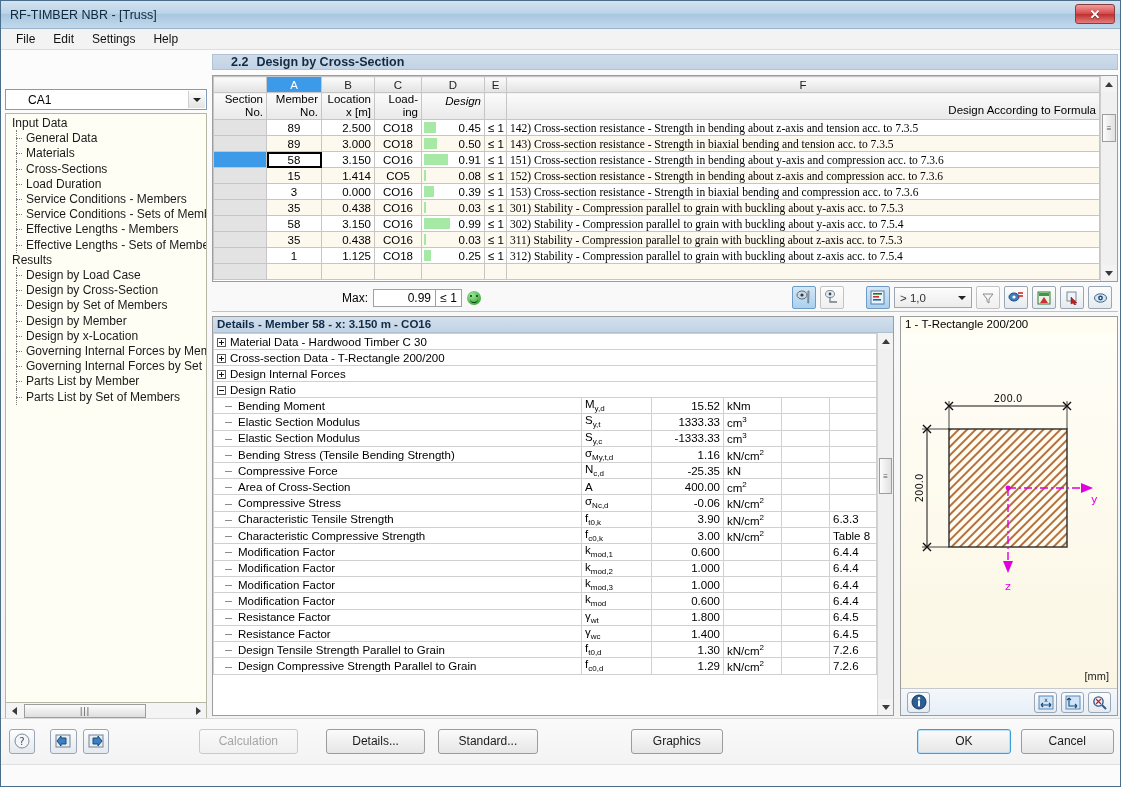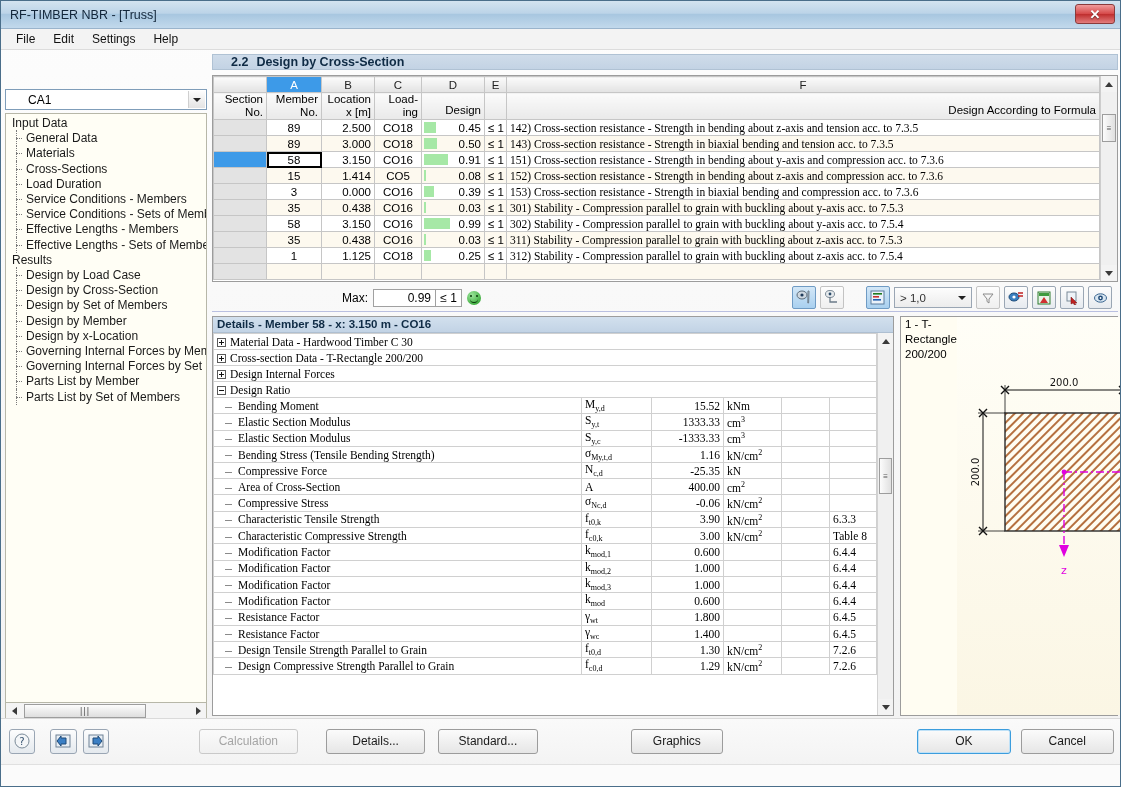--- a/index.html
+++ b/index.html
@@ -310,21 +310,21 @@
     justify-content: center;
   }
   .det-title {
     height: 16px;
     background: linear-gradient(#d2e0ee, #c2d3e5);
     font-size: 11.5px; font-weight: bold; color: #0f2b45;
     padding-left: 4px; line-height: 15px;
     border-bottom: 1px solid #aebfd1;
   }
   .det-body { flex: 1; display: flex; overflow: hidden; }
-  table.det { border-collapse: collapse; table-layout: fixed; width: 100%; font-family: Liberation Serif, serif; }
+  table.det { border-collapse: collapse; table-layout: fixed; width: 100%; }
   table.det td {
     border: 1px solid #d0d0d0;
     height: 16px;
     font-size: 11.5px;
     padding: 0 3px;
     white-space: nowrap;
     overflow: hidden;
   }
   td.grp { padding-left: 3px; }
   .plusbox {
@@ -355,21 +355,21 @@
   .det-vscroll {
     width: 16px; flex: 0 0 16px;
     background: #f0f0f0; border-left: 1px solid #d2d2d2;
     position: relative;
   }
   .det-vscroll .vs-thumb { top: 125px; height: 36px; }
 
   
   .det-right {
     width: 218px;
-    display: flex; flex-direction: row;
+    display: flex; flex-direction: column;
     border: 1px solid #9c9c9c;
     background: #fffdf2;
   }
   .cs-title {
     height: 16px; font-size: 11.5px; padding-left: 4px; line-height: 15px;
     background: #fffdf2;
   }
   .cs-canvas { flex: 1; position: relative; background: linear-gradient(#fffef7,#fbf6e4); }
   .cs-unit { position: absolute; right: 8px; bottom: 6px; font-size: 11px; color: #222; }
   .cs-toolbar {
@@ -515,21 +515,21 @@
                   <div>No.</div>
                 </td>
                 <td>
                   <div>Location</div>
                   <div>x [m]</div>
                 </td>
                 <td>
                   <div>Load-</div>
                   <div>ing</div>
                 </td>
-                <td style="vertical-align:bottom;padding-bottom:2px;">
+                <td style="vertical-align:bottom;padding-bottom:11px;font-style:italic;">
                   <div>Design</div>
                 </td>
                 <td></td>
                 <td style="vertical-align:bottom;padding-bottom:2px;">
                   <div>Design According to Formula</div>
                 </td>
               </tr>
             </thead>
             <tbody id="gridbody">
                 <tr class="drow">

